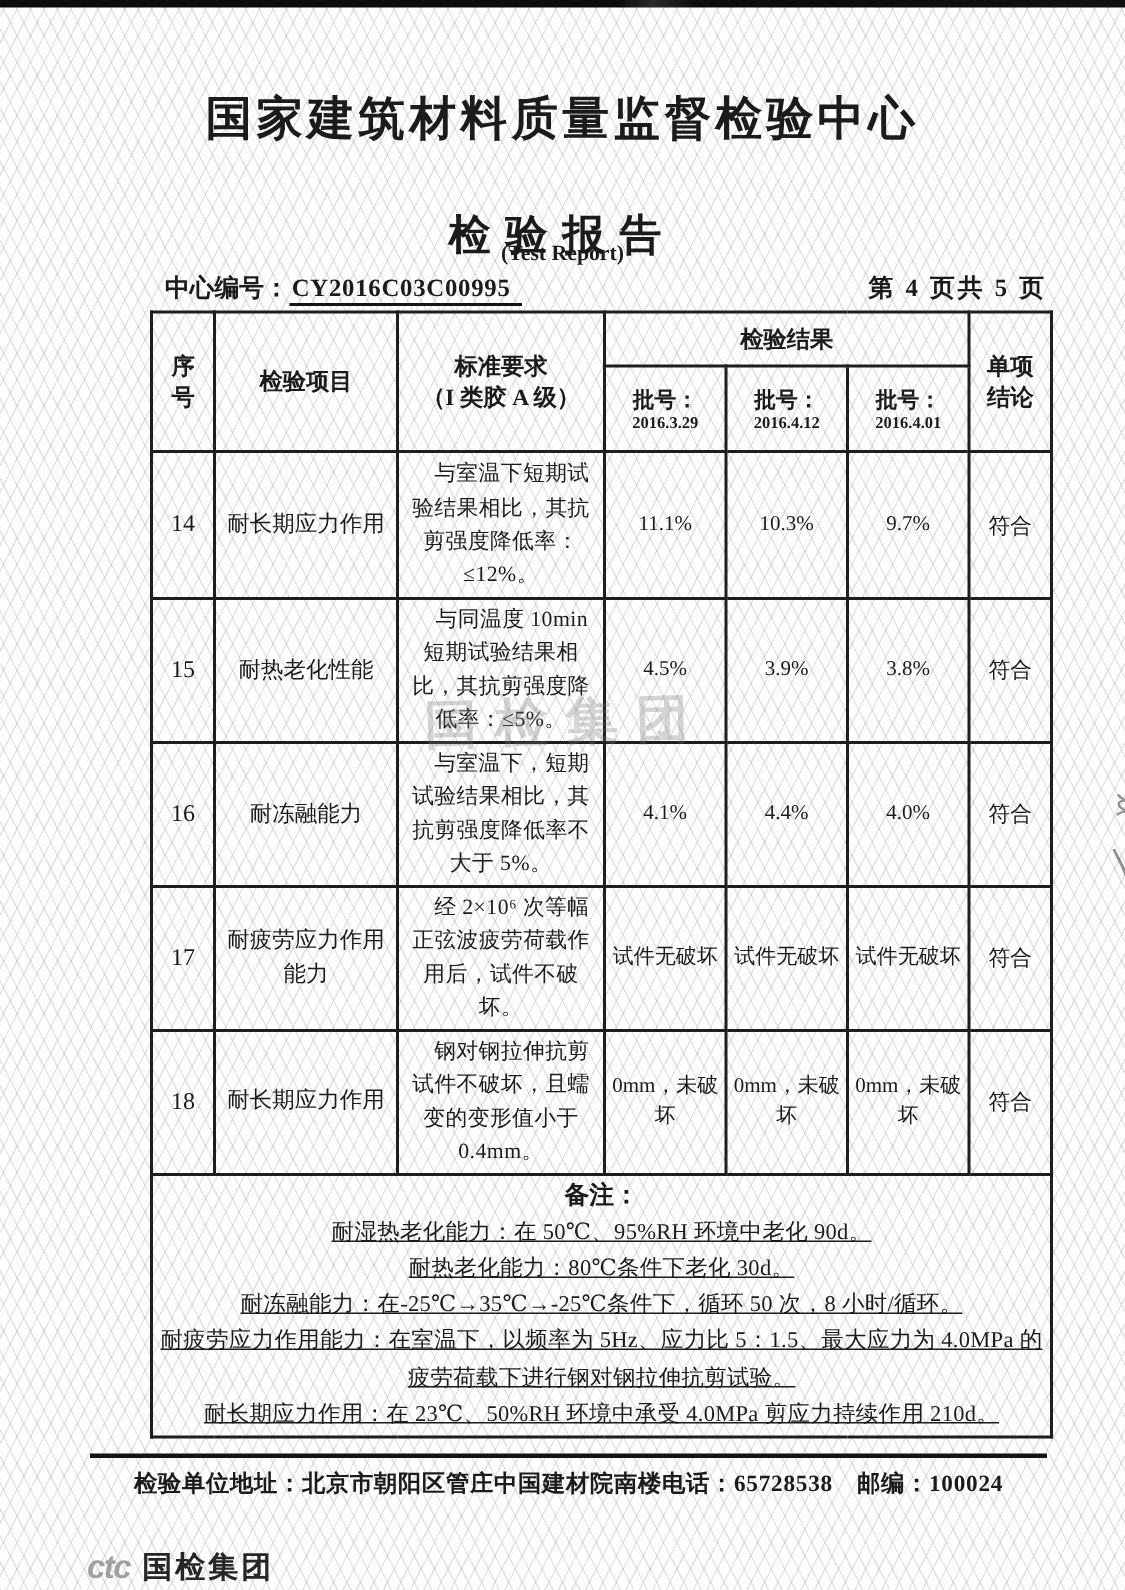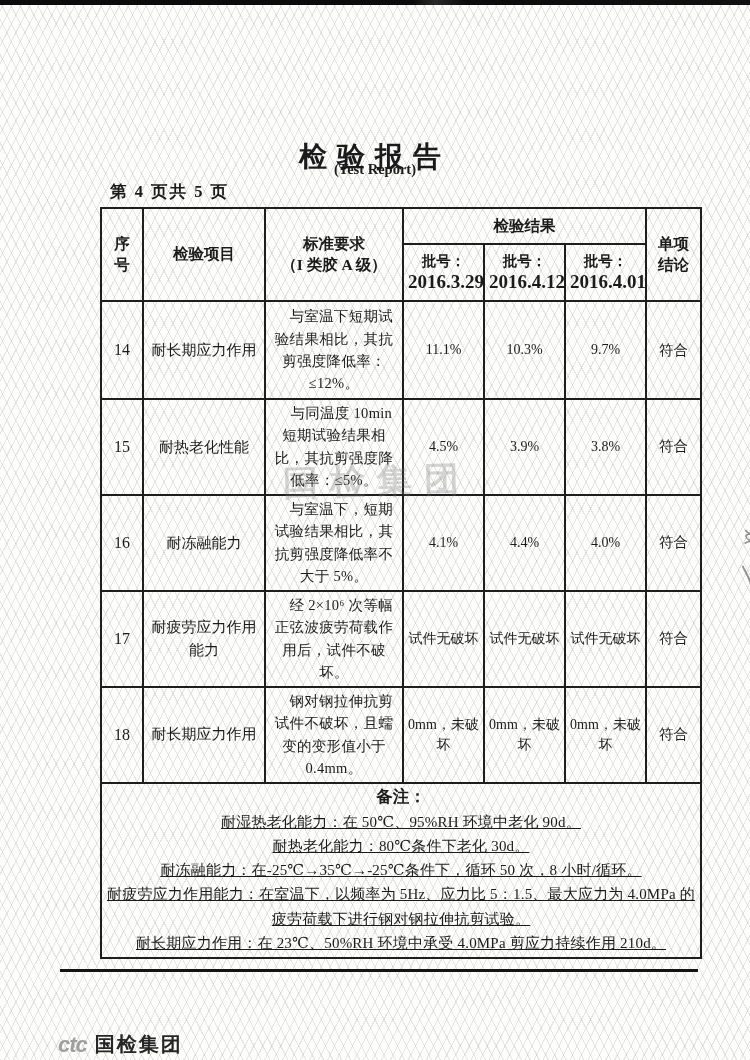--- a/index.html
+++ b/index.html
@@ -60,21 +60,21 @@
   .std-cell {
     text-align: left; text-indent: 1em;
     padding: 4px 8px; font-size: 14.5px; line-height: 1.55;
     letter-spacing: 0.3px;
   }
   .res-cell { font-size: 14px; line-height: 1.4; padding: 2px 6px; }
   .item-cell { font-size: 15px; line-height: 1.5; padding: 2px 5px; }
   .seq-cell { font-size: 16px; font-weight: bold; }
   .con-cell { font-size: 14.5px; }
   .batch-label { font-size: 14.5px; }
-  .batch-date { font-size: 19px; }
+  .batch-date { font-size: 11px; }
   .remarks-cell {
     text-align: left; vertical-align: top;
     padding: 6px 10px 4px 10px;
     margin-top: 47px;
   }
   .remarks-label { font-weight: bold; font-size: 16.5px; margin-bottom: 2px; }
   .remarks-line { font-size: 15px; line-height: 1.62; letter-spacing: 0.2px; text-decoration: underline; }
 
   .watermark {
     position: absolute; top: 458px; left: 283px;
@@ -109,24 +109,28 @@
   }
   .logo-text { font-size: 20px; font-weight: bold; color: #262626; letter-spacing: 2px; }
 </style>
 </head>
 <body>
 
 <div class="page">
 
   <div class="scan-bar-top"></div>
 
+  <div class="org-cn">国家建筑材料质量监督检验中心</div>
   <div class="report-title">检验报告</div>
   <div class="report-subtitle">(Test Report)</div>
 
   <div class="info-row">
+    <span>
+      <span>中心编号：</span><span class="report-no">CY2016C03C00995</span>
+    </span>
     <span class="page-no">第 4 页共 5 页</span>
   </div>
 
   <table class="report">
     <colgroup>
       <col style="width:42px">
         <col style="width:122px">
         <col style="width:138px">
       <col style="width:81px">
         <col style="width:81px">
@@ -218,19 +222,20 @@
         </td>
       </tr>
     </tbody>
   </table>
 
   <div class="watermark">国检集团</div>
 
   <div class="edge-marks">〻〵</div>
 
   <div class="footer-rule"></div>
+  <div class="footer-text">检验单位地址：北京市朝阳区管庄中国建材院南楼电话：65728538　邮编：100024</div>
 
   <div class="bottom-logo">
     <span class="logo-ctc">ctc</span>
     <span class="logo-text">国检集团</span>
   </div>
 
 </div>
 
 </body></html>

